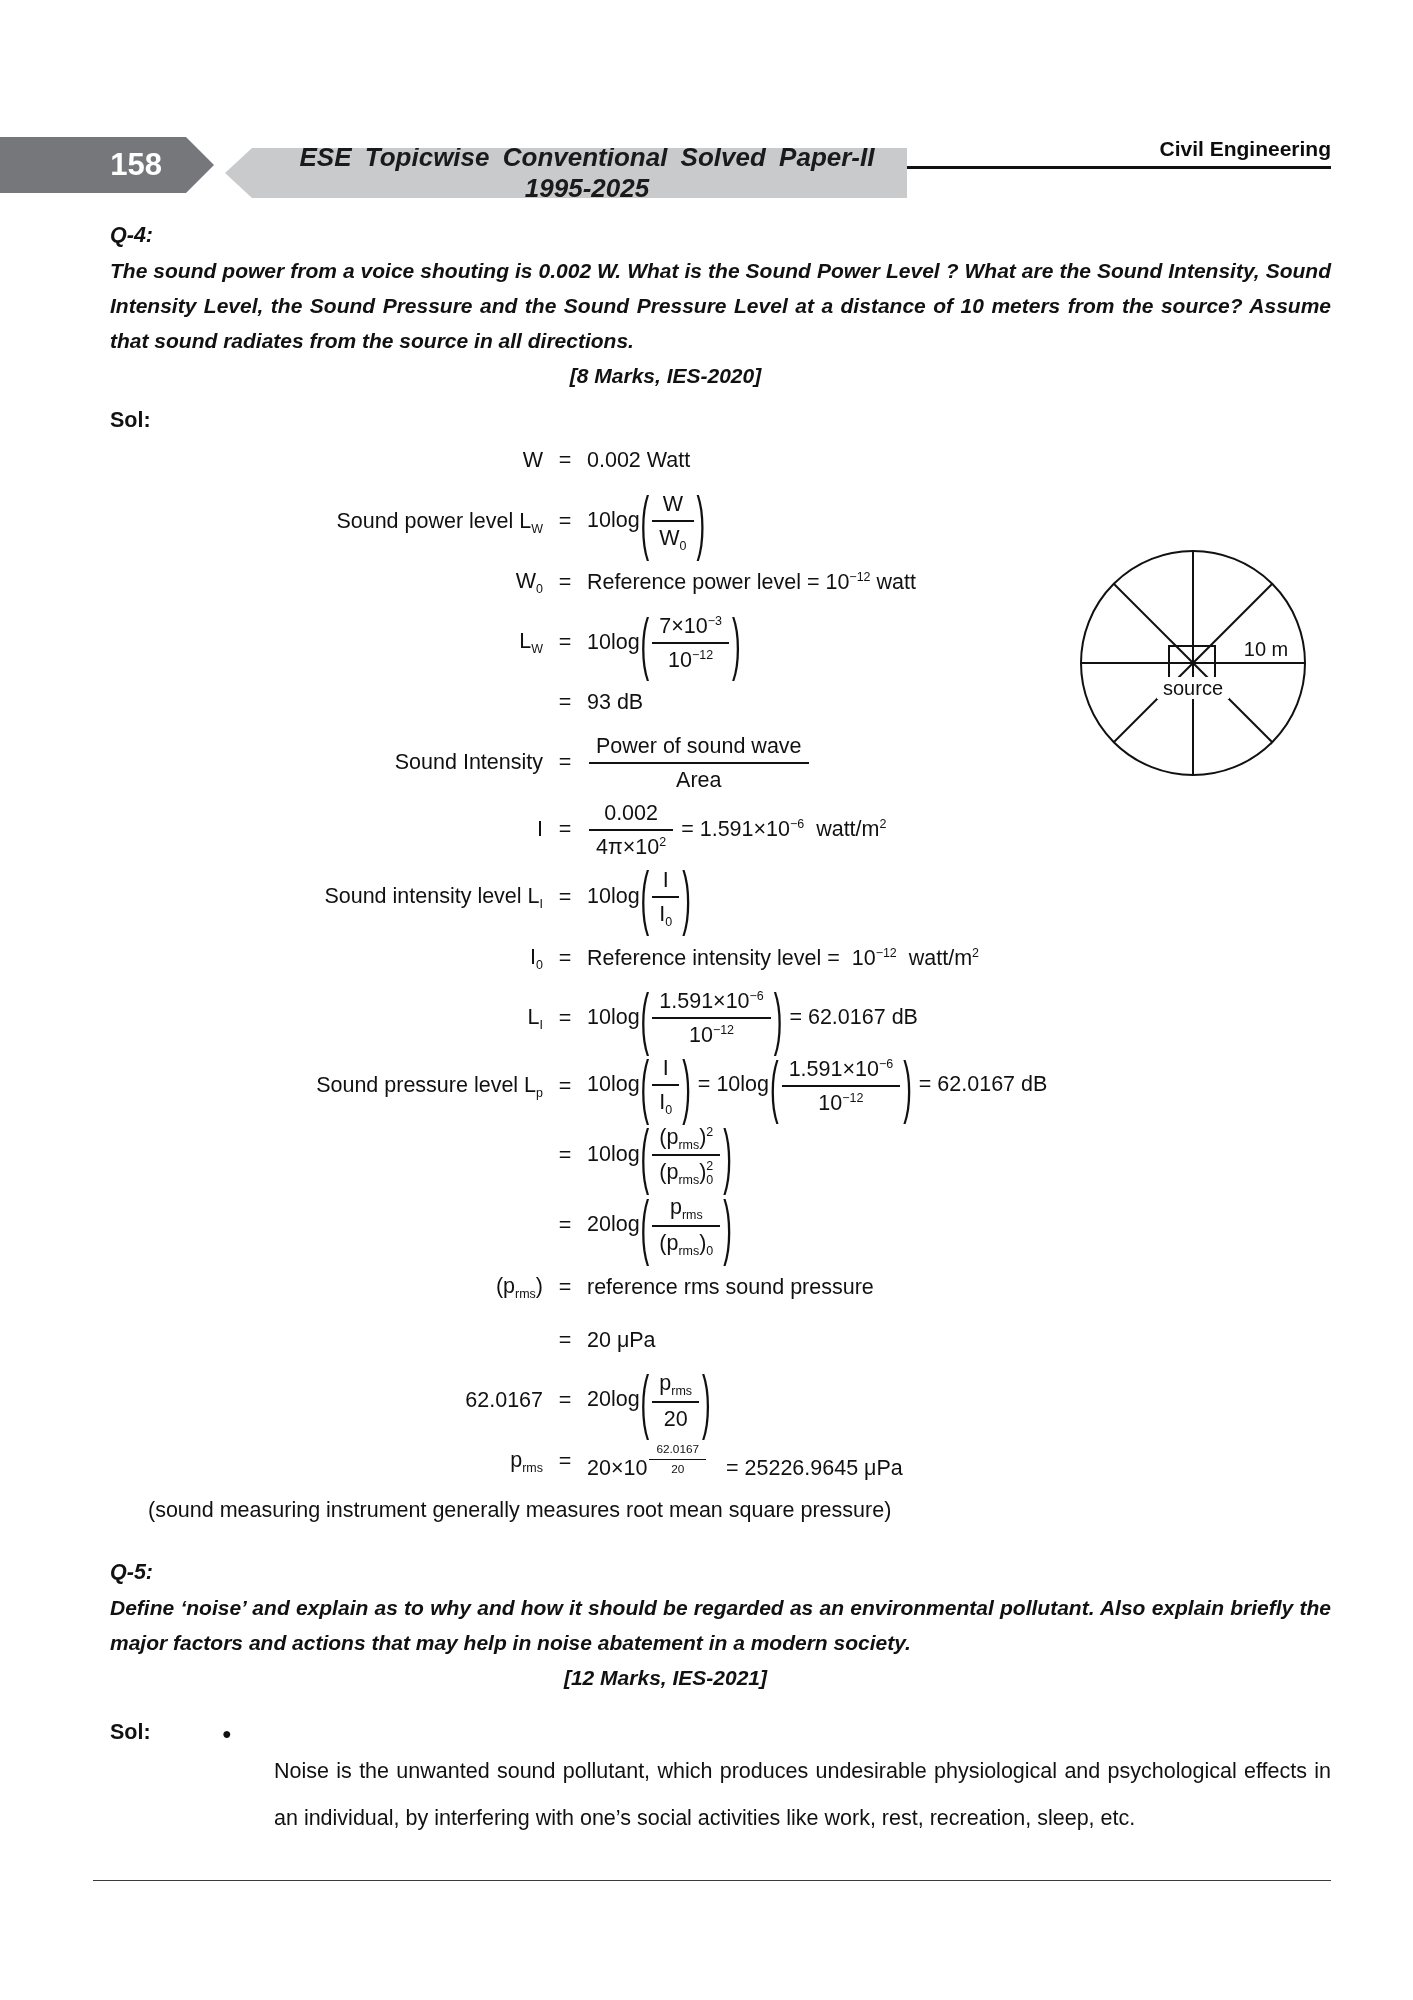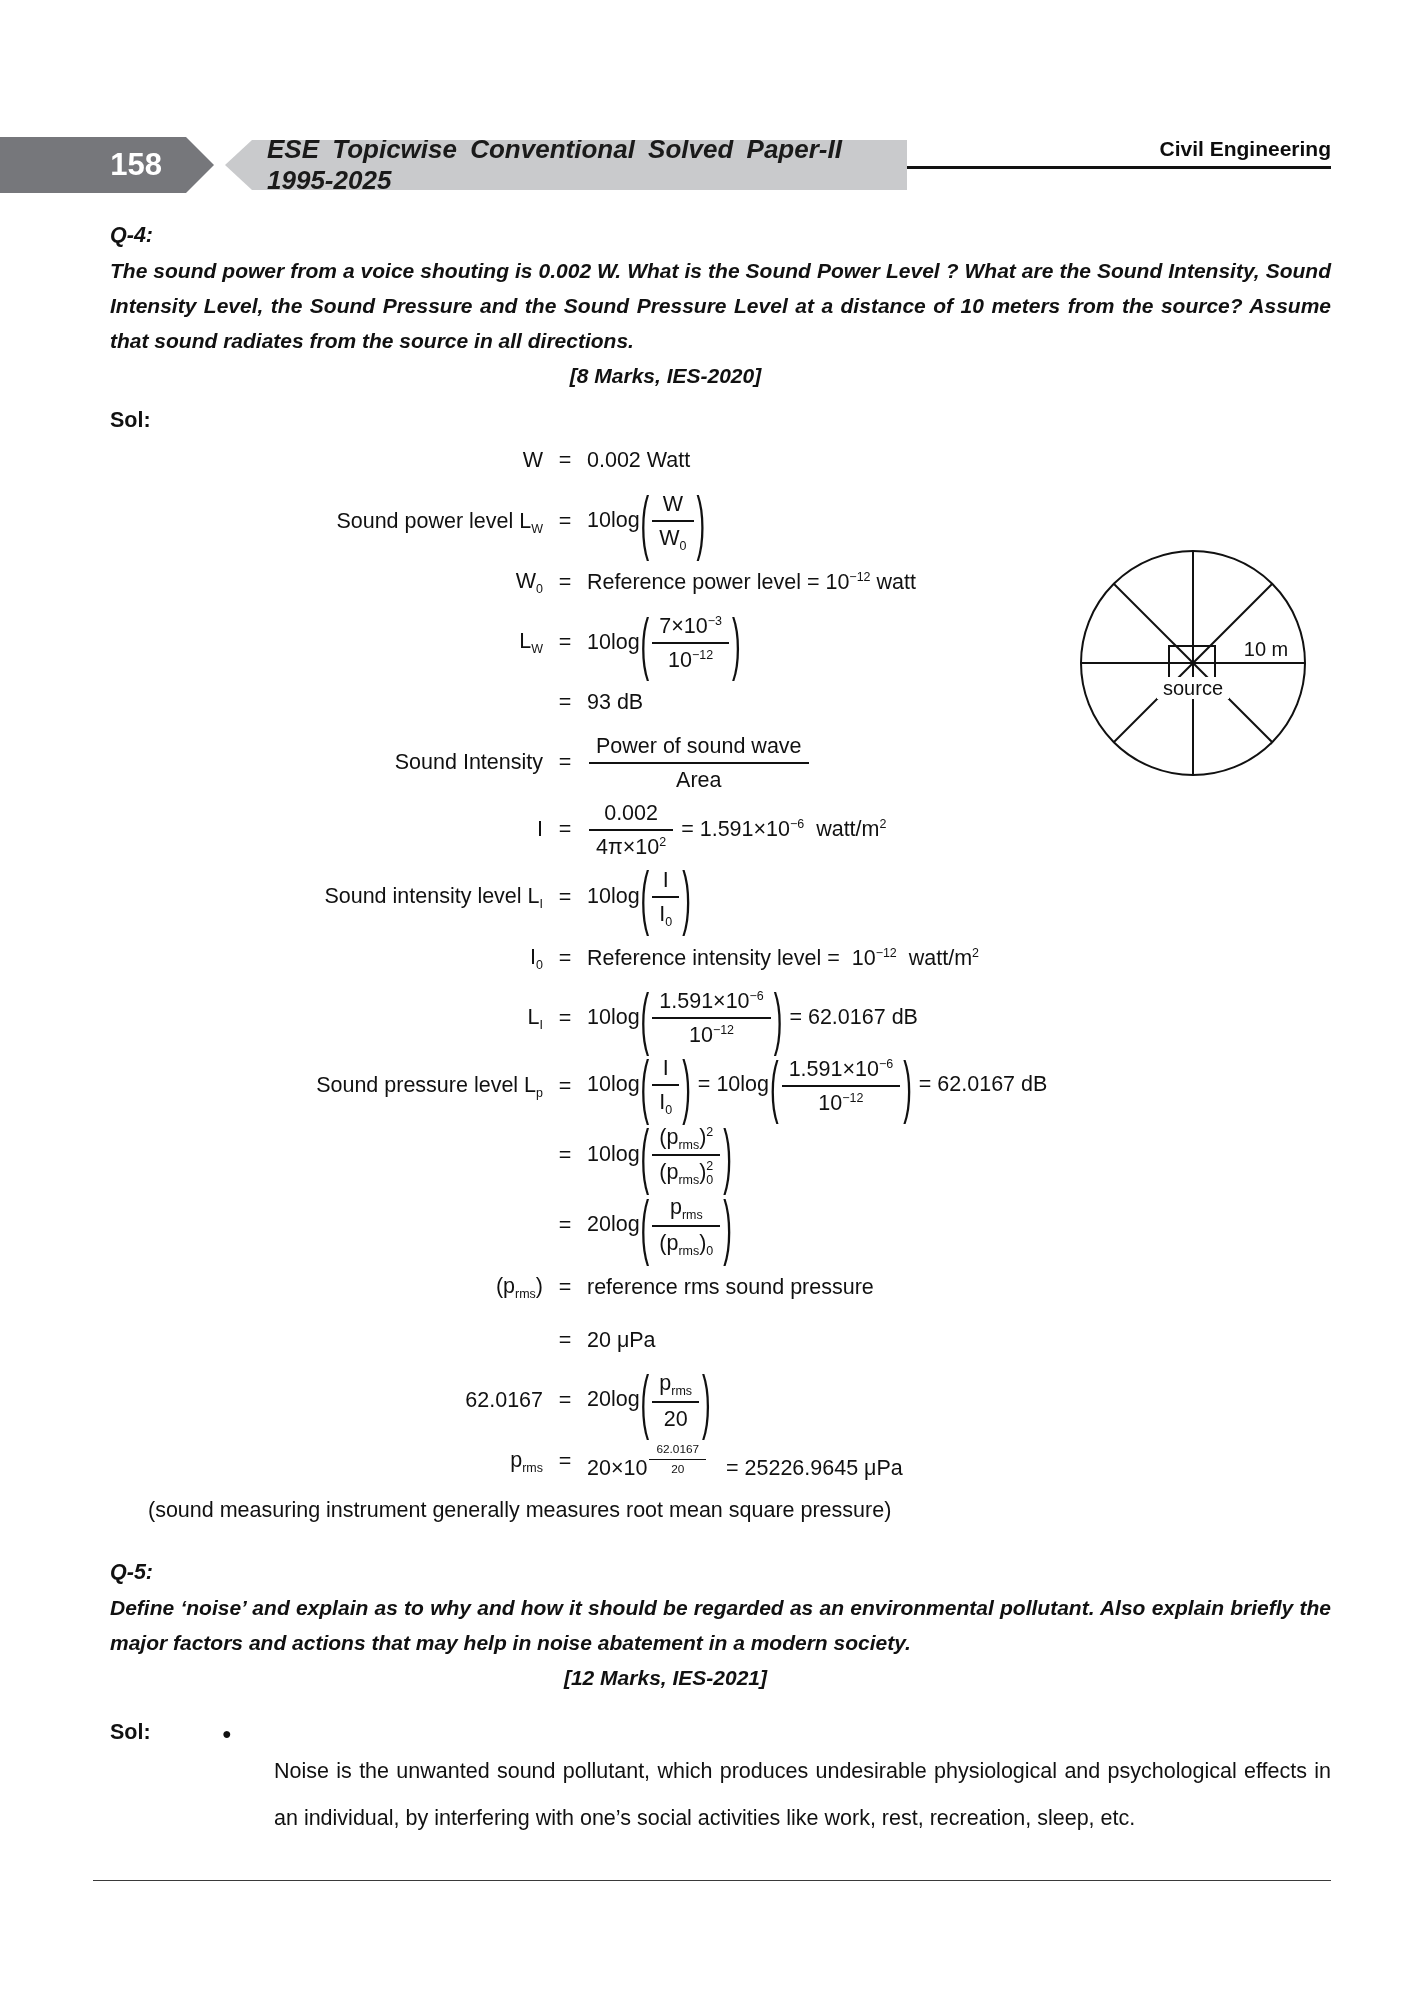--- a/index.html
+++ b/index.html
@@ -1,25 +1,25 @@
 <!DOCTYPE html>
 <html><head>
 <meta charset="utf-8">
 <style>
   html,body{margin:0;padding:0;background:#e8e8e8;}
   .page{position:relative;width:1413px;height:2000px;margin:0 auto;background:#ffffff;
         font-family:"Liberation Sans",sans-serif;color:#111;overflow:hidden;}
 
   
-  .hdr{position:absolute;top:136px;left:0;width:100%;height:58px;}
+  .hdr{position:absolute;top:136px;left:0;width:100%;height:58px;text-align:center;}
   .hdr-dark{position:absolute;left:0;top:1px;width:214px;height:56px;background:#76777b;
             clip-path:polygon(0 0,186px 0,214px 50%,186px 100%,0 100%);
             color:#fff;font-weight:bold;font-size:31px;display:flex;align-items:center;
             justify-content:flex-end;padding-right:52px;box-sizing:border-box;}
-  .hdr-band{position:absolute;left:225px;top:4px;width:682px;height:50px;background:#c9cacc;
+  .hdr-band{position:absolute;left:225px;top:12px;width:682px;height:50px;background:#c9cacc;
             clip-path:polygon(0 50%,27px 0,100% 0,100% 100%,27px 100%);
             display:flex;align-items:center;padding-left:42px;box-sizing:border-box;
             font-style:italic;font-weight:bold;font-size:26px;word-spacing:6px;color:#1a1a1a;}
   .hdr-line{position:absolute;left:907px;top:30px;width:424px;border-top:3px solid #111;}
   .hdr-subject{position:absolute;right:82px;top:1px;font-weight:bold;font-size:21px;color:#0d0d0d;}
 
   
   .content{position:absolute;top:194px;left:0;width:100%;}
   .qrow{display:flex;margin:24px 82px 0 110px;flex-direction:column;}
   .qlabel{width:108px;flex:none;font-weight:bold;font-style:italic;font-size:21.5px;line-height:35px;}

